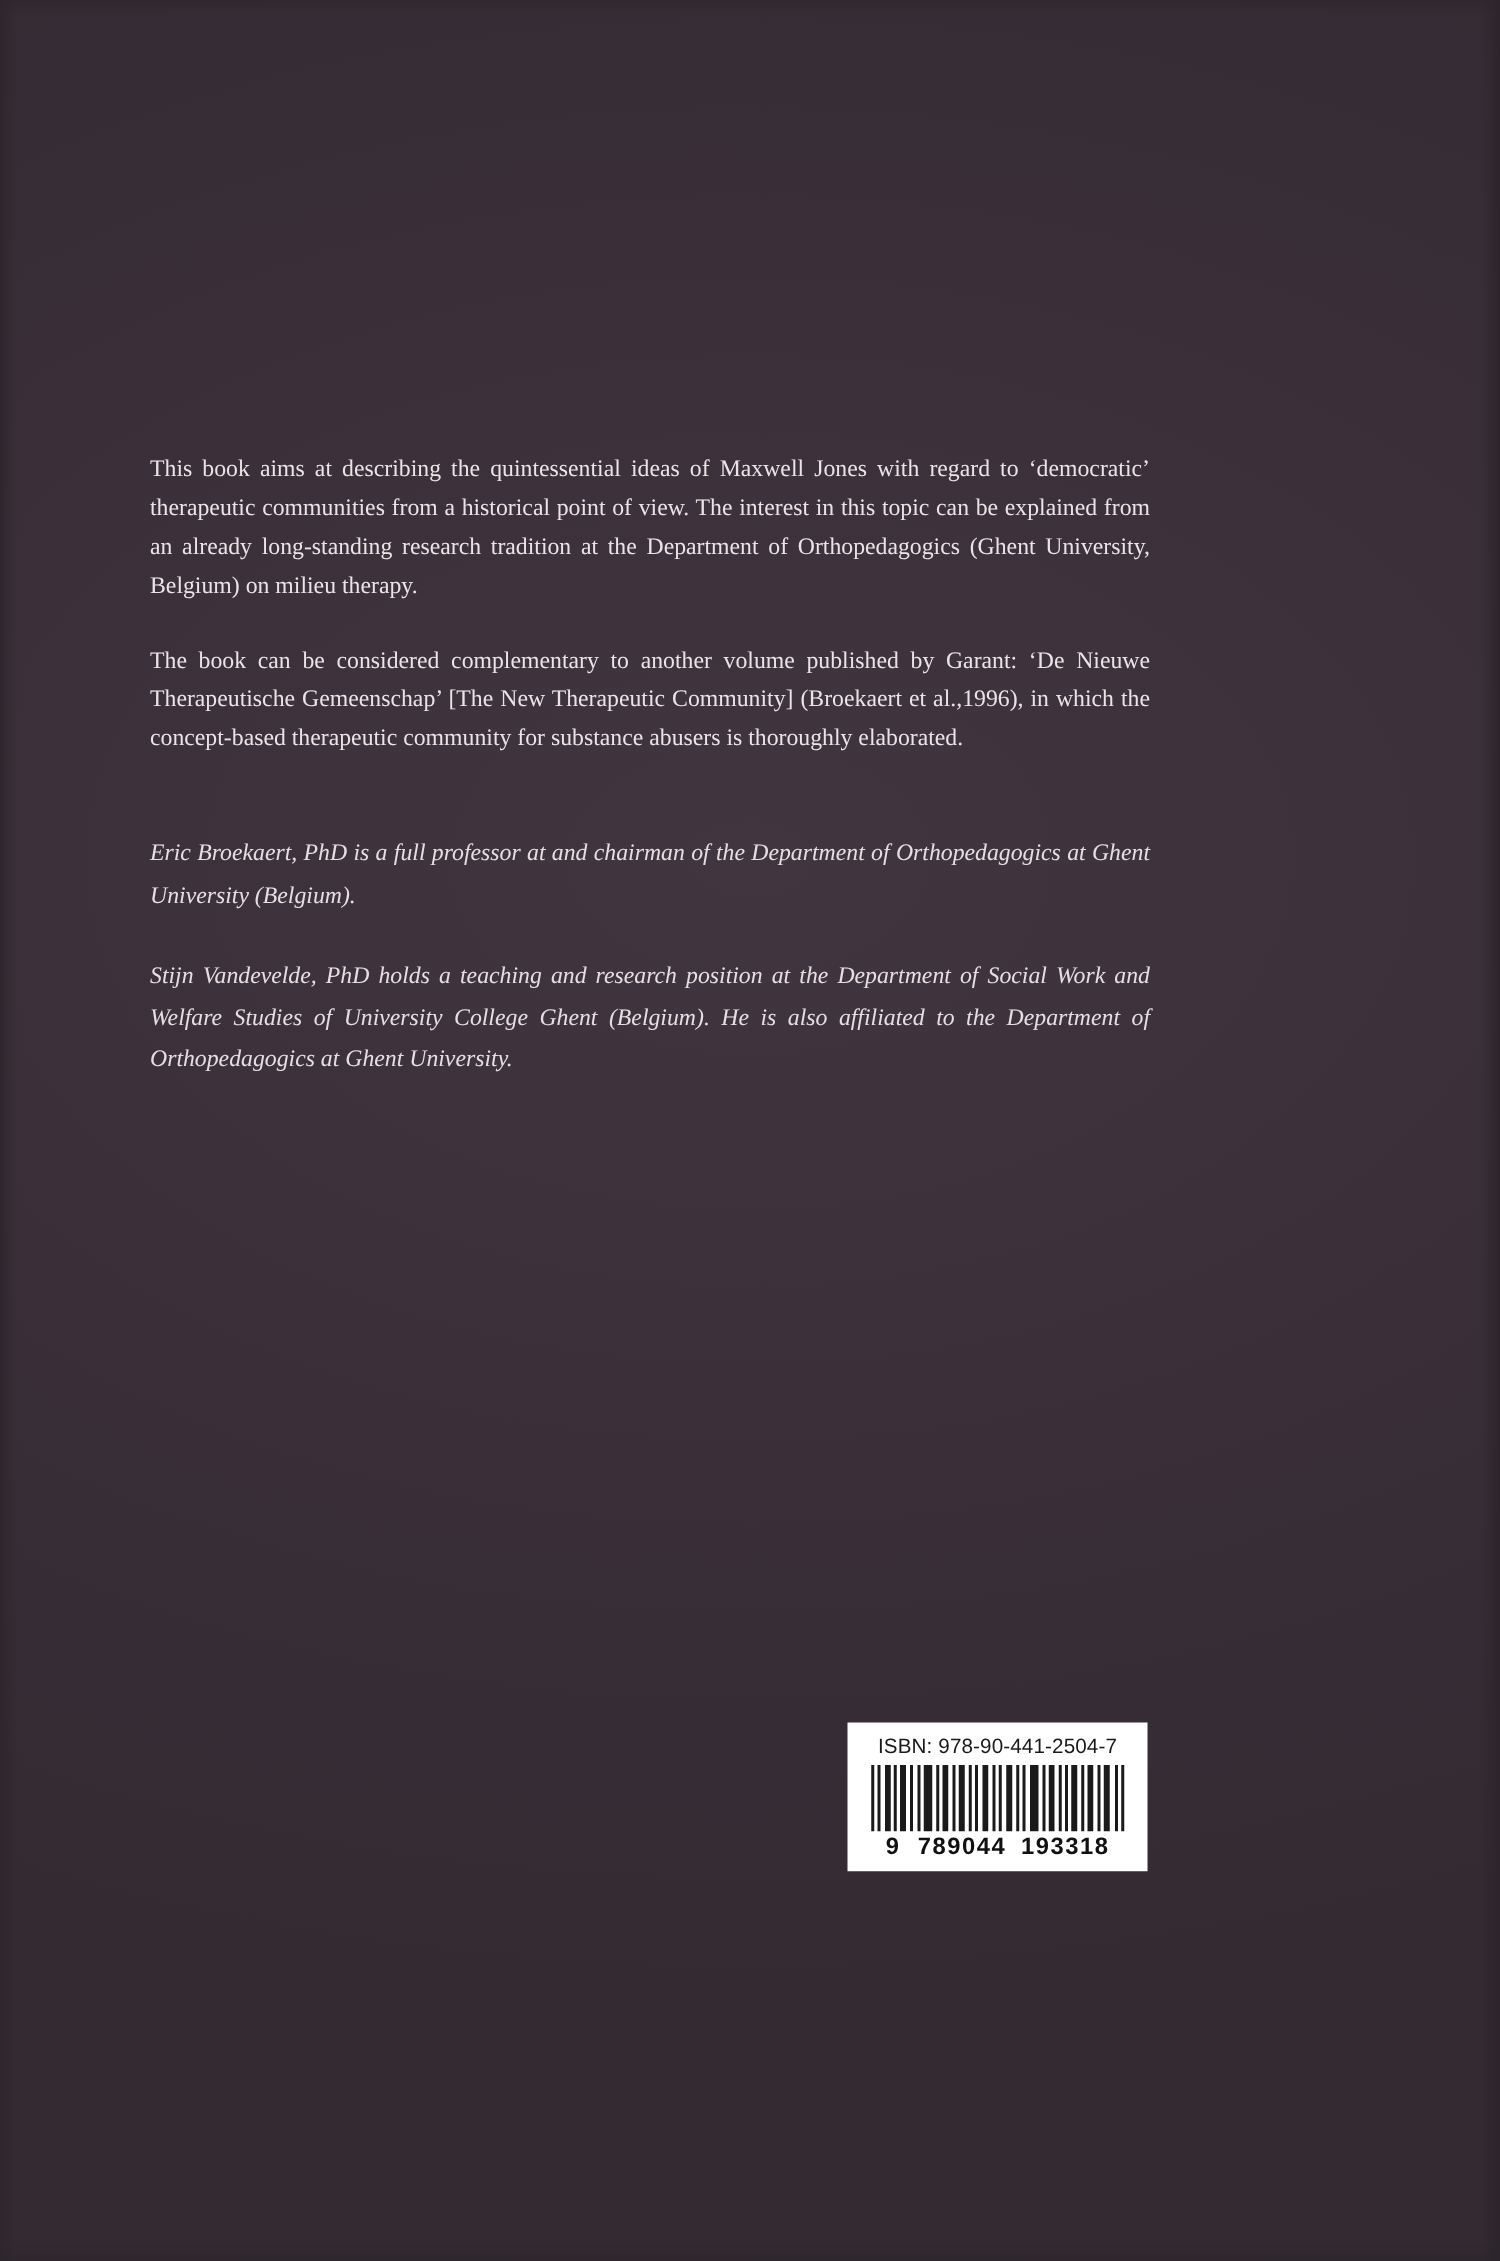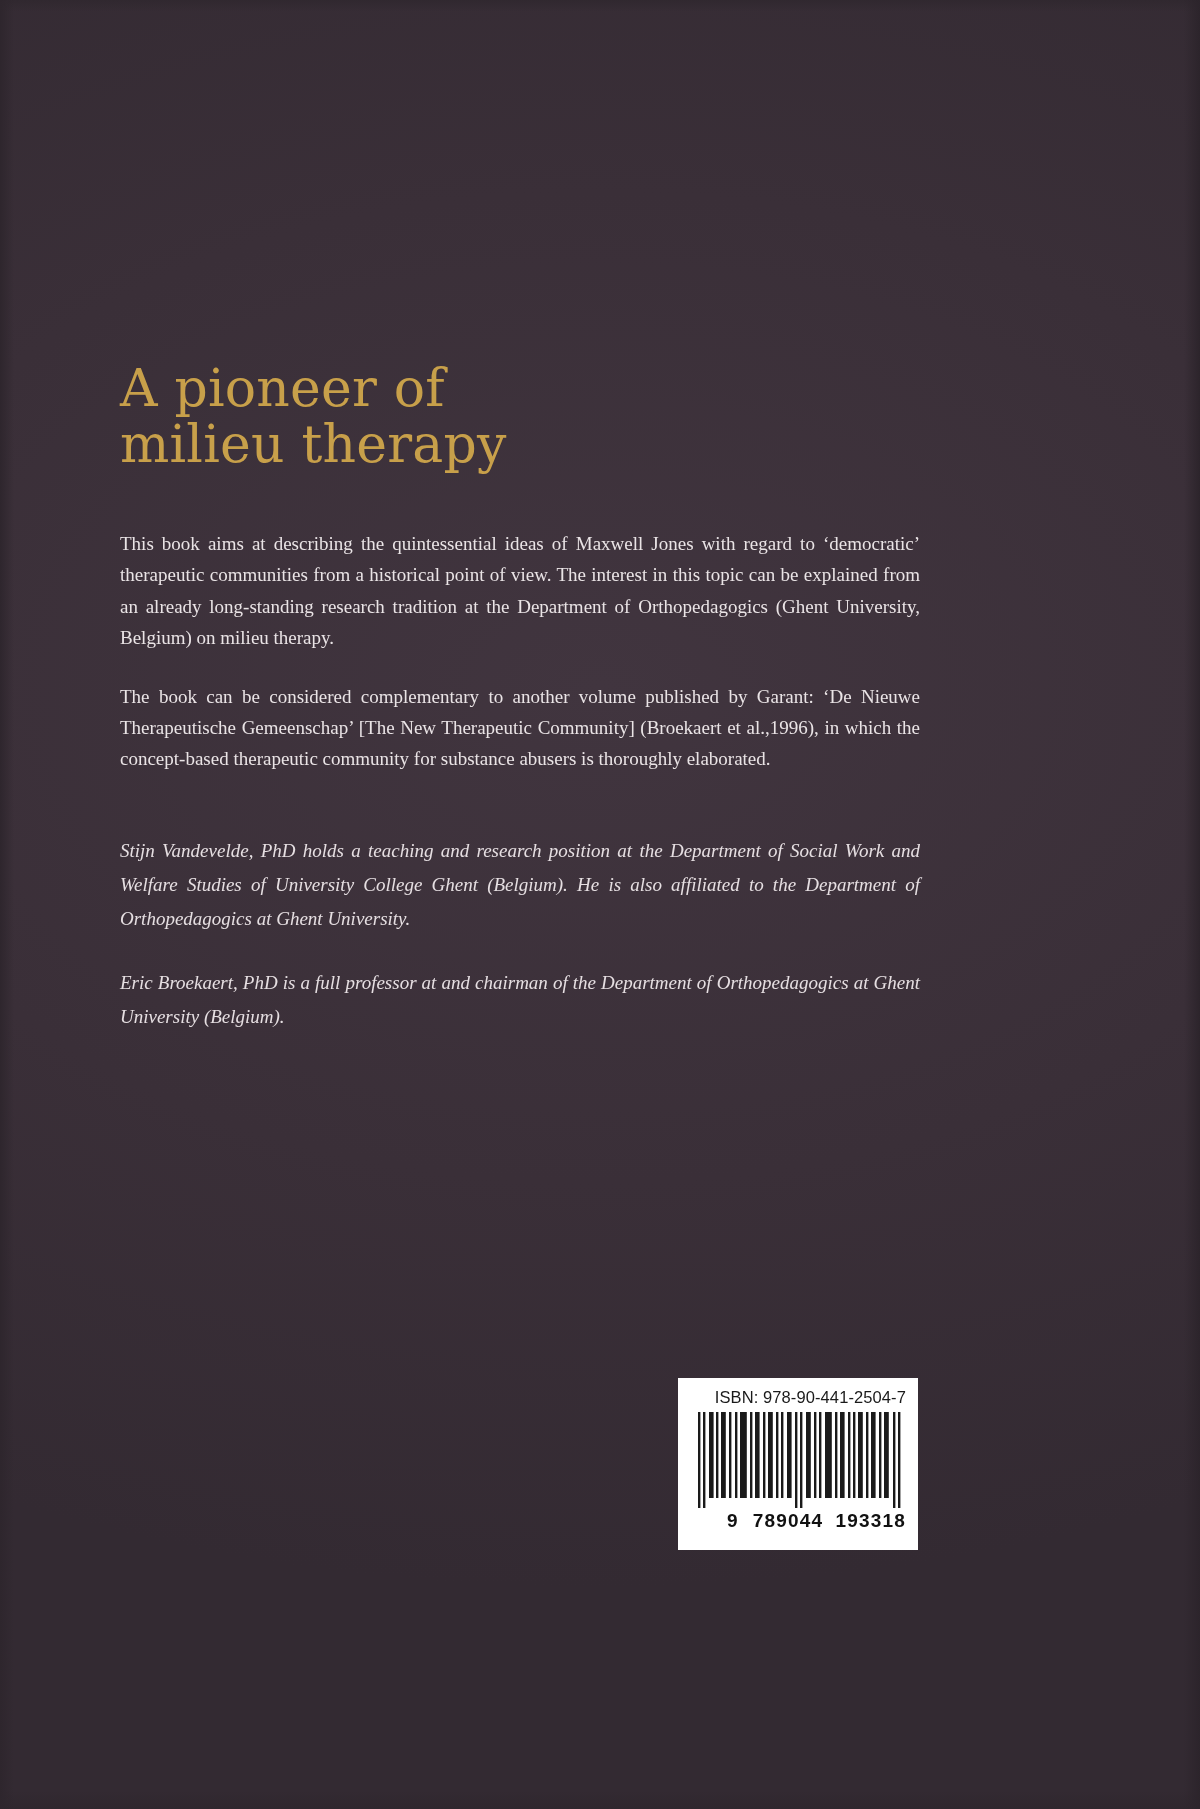--- a/index.html
+++ b/index.html
@@ -100,27 +100,27 @@
     text-justify: inter-word;
     margin: 0 0 30px 0;
   }
 
   
   .barcode-box {
     position: absolute;
     left: 678px;
     top: 1378px;
     width: 240px;
-    height: 172px;
+    height: 119px;
     background: #ffffff;
     box-sizing: border-box;
     padding: 10px 12px 8px 12px;
     display: flex;
     flex-direction: column;
-    align-items: flex-end;
+    align-items: center;
   }
 
   .isbn-text {
     color: #1a1a1a;
     font-family: "Liberation Sans", sans-serif;
     font-size: 16.5px;
     letter-spacing: 0.1px;
     line-height: 1.1;
     white-space: nowrap;
     margin-bottom: 6px;
@@ -156,31 +156,29 @@
 
 <div class="cover">
 
   <div class="edge-top"></div>
   <div class="edge-bottom"></div>
   <div class="edge-left"></div>
   <div class="edge-right"></div>
 
   <div class="content">
 
-    <h1 class="title">A pioneer of
-milieu therapy</h1>
 
     <div class="body-block">
       <p class="para">This book aims at describing the quintessential ideas of Maxwell Jones with regard to ‘democratic’ therapeutic communities from a historical point of view. The interest in this topic can be explained from an already long-standing research tradition at the Department of Orthopedagogics (Ghent University,  Belgium) on milieu therapy.</p>
       <p class="para">The book can be considered complementary to another volume published by Garant: ‘De Nieuwe Therapeutische Gemeenschap’ [The New Therapeutic Community] (Broekaert et al.,1996), in which the concept-based therapeutic community for substance abusers is thoroughly elaborated.</p>
     </div>
 
     <div class="bios">
+      <p class="bio">Eric Broekaert, PhD is a full professor at and chairman of the Department of Orthopedagogics at Ghent University (Belgium).</p>
       <p class="bio">Stijn Vandevelde, PhD holds a teaching and research position at the Department of Social Work and Welfare Studies of University College Ghent (Belgium). He is also affiliated to the Department of Orthopedagogics at Ghent  University.</p>
-      <p class="bio">Eric Broekaert, PhD is a full professor at and chairman of the Department of Orthopedagogics at Ghent University (Belgium).</p>
     </div>
 
   </div>
 
   <div class="barcode-box">
 
     <div class="isbn-text">ISBN: 978-90-441-2504-7</div>
 
     <div class="bars">
       <svg width="214" height="96" viewBox="0 0 214 96" aria-hidden="true">

